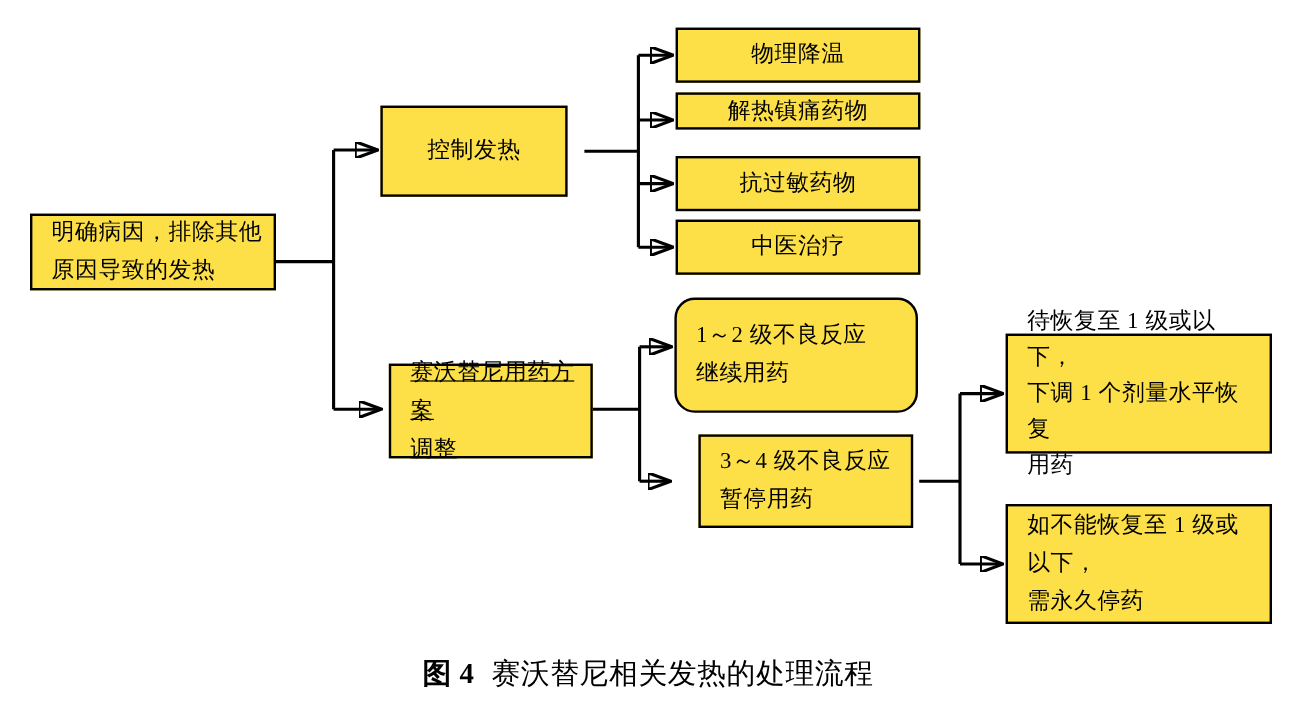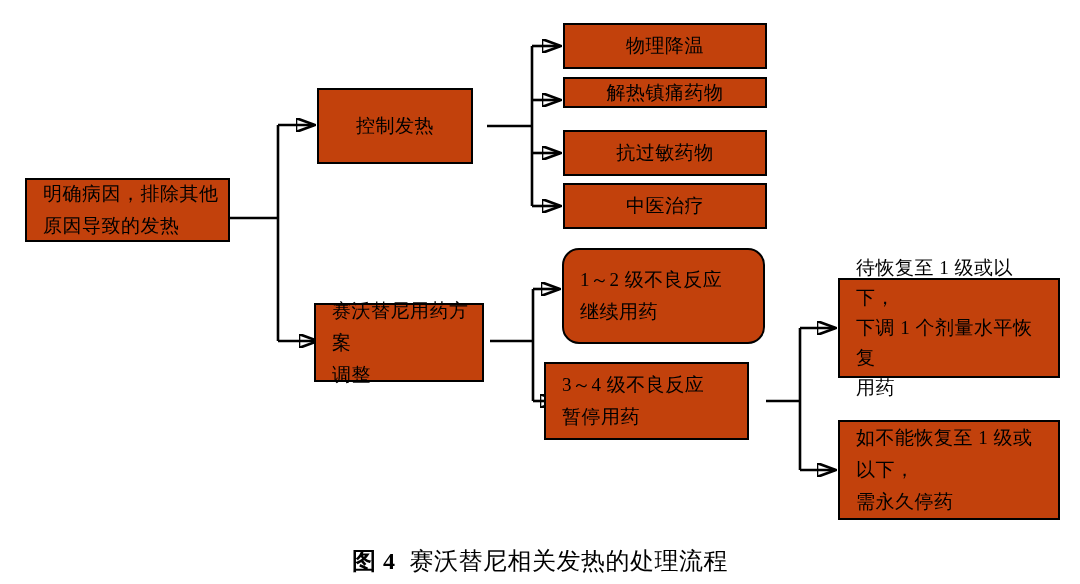--- a/index.html
+++ b/index.html
@@ -25,21 +25,21 @@
   }
   .connectors path {
     stroke: #000000;
     stroke-width: 2.6;
     fill: none;
   }
   .node {
     position: absolute;
     box-sizing: border-box;
     border: 2.6px solid #000000;
-    background: #c2410c;
+    background: #fde047;
     display: flex;
     flex-direction: column;
     justify-content: center;
     font-size: 19px;
     line-height: 32px;
     letter-spacing: 0.5px;
   }
   .node.center {
     align-items: center;
     text-align: center;
@@ -51,23 +51,23 @@
     padding-right: 8px;
   }
   .node span { display: block; }
   
   .n-root        { left: 25px;  top: 178px; width: 205px; height: 64px; }
   .n-control     { left: 317px; top: 88px;  width: 156px; height: 76px; }
   .n-cooling     { left: 563px; top: 23px;  width: 204px; height: 46px; }
   .n-antipyretic { left: 563px; top: 77px;  width: 204px; height: 31px; }
   .n-antiallergy { left: 563px; top: 130px; width: 204px; height: 46px; }
   .n-tcm         { left: 563px; top: 183px; width: 204px; height: 46px; }
-  .n-adjust      { left: 314px; top: 303px; width: 170px; height: 79px; }
+  .n-adjust      { left: 324px; top: 303px; width: 170px; height: 79px; text-decoration: underline; }
   .n-grade12     { left: 562px; top: 248px; width: 203px; height: 96px; border-radius: 17px; }
-  .n-grade34     { left: 544px; top: 362px; width: 205px; height: 78px; }
+  .n-grade34     { left: 582px; top: 362px; width: 179px; height: 78px; }
   .n-resume      { left: 838px; top: 278px; width: 222px; height: 100px; line-height: 30px; }
   .n-stop        { left: 838px; top: 420px; width: 222px; height: 100px; }
   .caption {
     position: absolute;
     left: 0;
     top: 545px;
     width: 1080px;
     text-align: center;
     font-size: 24px;
     letter-spacing: 0.5px;

